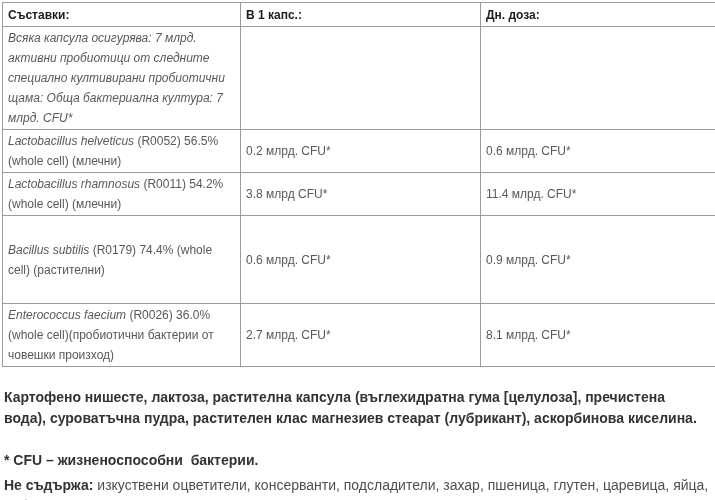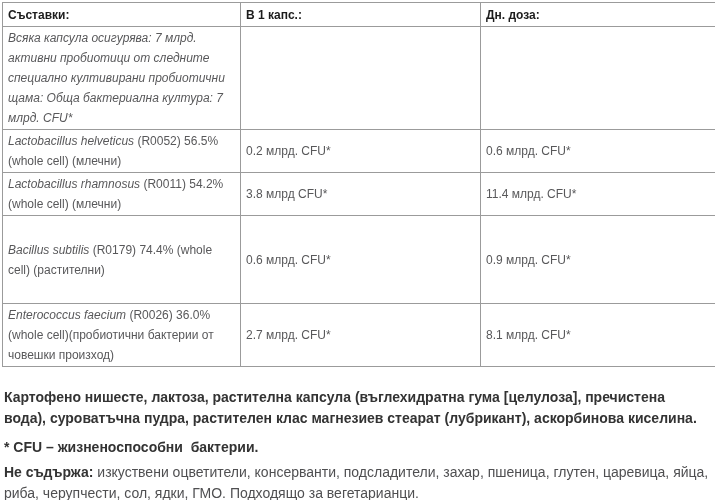--- a/index.html
+++ b/index.html
@@ -50,21 +50,21 @@
   tr.r-subtilis td{height:88px;}
   tr.r-faecium td{height:55px;}
   .species{font-style:italic;}
   .footer{
     margin:20px 6px 0 4px;
     color:var(--footer-bold);
     font-size:14px;
     line-height:21px;
   }
   .footer p{margin:0;}
-  .footer p.other-ingredients{font-weight:bold;margin-bottom:8px;}
+  .footer p.other-ingredients{font-weight:bold;margin-bottom:21px;}
   .footer p.cfu-note{font-weight:bold;margin-bottom:4px;white-space:pre-wrap;}
   .footer p.not-contains{color:var(--footer-text);}
   .footer .nc-label{font-weight:bold;color:var(--footer-bold);}
 </style>
 </head>
 <body>
 
 <div class="page">
 
   <div class="table-wrap">

